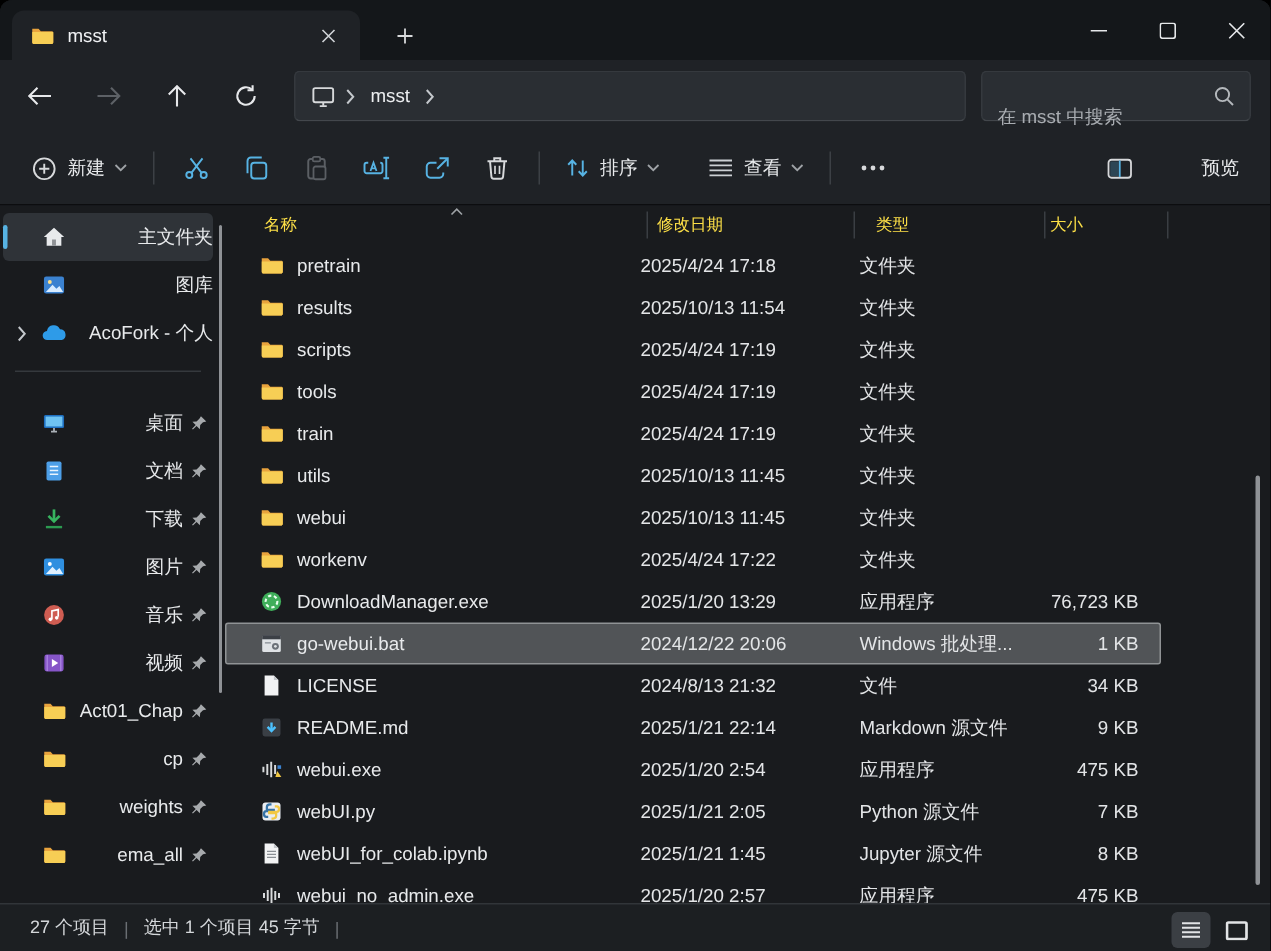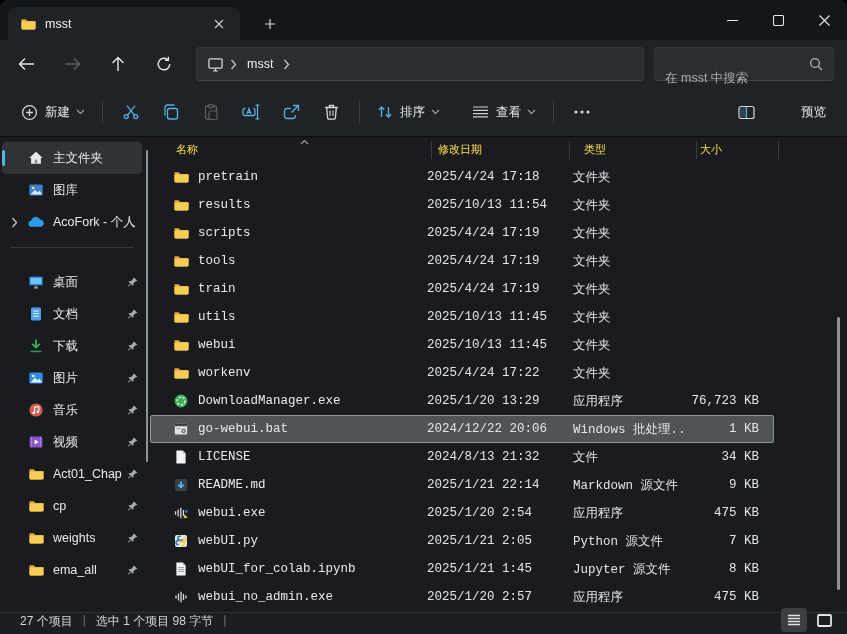--- a/index.html
+++ b/index.html
@@ -42,54 +42,54 @@
   .tb-icon-btn { width:40px; padding:0; }
   .tb-divider { width:1px; height:22px; background:#3c4045; margin:0 8px; }
   .tb-spacer { flex:1; }
   .chev-dn { display:flex; margin-left:-1px; }
 
   
   .content { position:absolute; top:137px; left:0; width:847px; height:475px; background:#191b1e; }
 
   .sidebar { position:absolute; left:0; top:0; width:144px; height:475px; padding-top:5px; }
   .sb-item { position:relative; height:32px; margin:0 2px; border-radius:4px; display:flex;
-    align-items:center; font-size:12.5px; color:#e8eaec; }
+    align-items:center; font-size:12.5px; color:#e8eaec;text-align:right; }
   .sb-item.selected { background:#2f3338; }
   .sb-item.selected::before { content:""; position:absolute; left:0; top:8px; width:3px; height:16px;
     border-radius:2px; background:#57b3e3; }
   .sb-chevron { width:24px; display:flex; justify-content:center; color:#cfd3d6; }
   .sb-icon { width:20px; display:flex; justify-content:center; margin-right:7px; }
   .sb-label { flex:1; white-space:nowrap; overflow:hidden; }
   .sb-pin { width:20px; display:flex; justify-content:center; }
   .sb-divider { height:1px; background:#35393d; margin:9px 10px 18px 10px; }
   .sb-scroll { position:absolute; left:146px; top:13px; width:2px; height:312px; background:#8f9296;
     border-radius:2px; }
 
   
   .filepane { position:absolute; left:148px; top:0; width:699px; height:475px; }
   .colheaders { position:relative; height:26px; font-size:11px; color:#fde047; }
   .colheaders .h { position:absolute; top:5px; }
   .h-name { left:28px; } .h-date { left:290px; } .h-type { left:436px; } .h-size { left:552px; }
   .sort-caret { position:absolute; left:152px; top:-2px; }
   .h-sep { position:absolute; top:4px; width:1px; height:18px; background:#3a3e43; }
-  .rows { position:absolute; top:26px; left:0; right:0;font-family:Liberation Mono, monospace; }
+  .rows { position:absolute; top:26px; left:0; right:0; }
   .row { position:relative; height:28px; width:624px; margin-left:2px; display:grid;
     grid-template-columns: 276px 146px 112px 74px; align-items:center; font-size:12.5px;
     color:#e8eaec; border:1px solid transparent; border-radius:2px; }
   .row.selected { background:#515457; border-color:#909395; }
   .cell-name { display:flex; align-items:center; gap:9px; padding-left:22px; overflow:hidden; white-space:nowrap; }
   .cell-date, .cell-type { white-space:nowrap; overflow:hidden; color:#e3e5e7; }
   .cell-size { text-align:right; color:#e3e5e7; }
   .f-icon { width:16px; height:16px; display:flex; flex:none; }
   .list-scroll { position:absolute; left:689px; top:180px; width:3px; height:273px; background:#8f9296;
     border-radius:2px; }
 
   
-  .statusbar { position:absolute; left:0; right:0; bottom:0; height:22px; background:#1c1f22;
-    border-top:1px solid #313539; display:flex; font-size:12px; color:#d4d7da; }
+  .statusbar { position:absolute; left:0; right:0; bottom:0; height:32px; background:#1c1f22;
+    border-top:1px solid #313539; display:flex; align-items:center; font-size:12px; color:#d4d7da; }
   .sb-count { margin-left:20px; }
   .sb-sep { margin:0 10px; color:#6a6e73; }
   .view-btns { position:absolute; right:10px; bottom:2px; display:flex; gap:4px; }
   .view-btn { width:26px; height:24px; border:none; background:transparent; border-radius:4px;
     display:flex; align-items:center; justify-content:center; }
   .view-btn.active { background:#3b3f44; }
 </style>
 </head>
 <body>
 
@@ -737,21 +737,21 @@
             <span class="cell-size">475 KB</span>
           </div>
         </div>
       <div class="list-scroll"></div>
     </main>
   </div>
 
   <div class="statusbar">
     <span class="sb-count">27 个项目</span>
     <span class="sb-sep">|</span>
-    <span>选中 1 个项目  98 字节</span>
+    <span>选中 1 个项目  45 字节</span>
     <span class="sb-sep">|</span>
     <div class="view-btns">
       <button class="view-btn active">
         <svg width="14" height="12" viewBox="0 0 14 12">
             <path d="M1 1.5h12M1 4.5h12M1 7.5h12M1 10.5h12" stroke="#e2e4e6" stroke-width="1.3"></path>
           </svg>
       </button>
       <button class="view-btn">
         <svg width="15" height="13" viewBox="0 0 15 13">
             <rect x="1" y="1" width="13" height="11" rx="1" fill="none" stroke="#e2e4e6" stroke-width="1.8"></rect>

